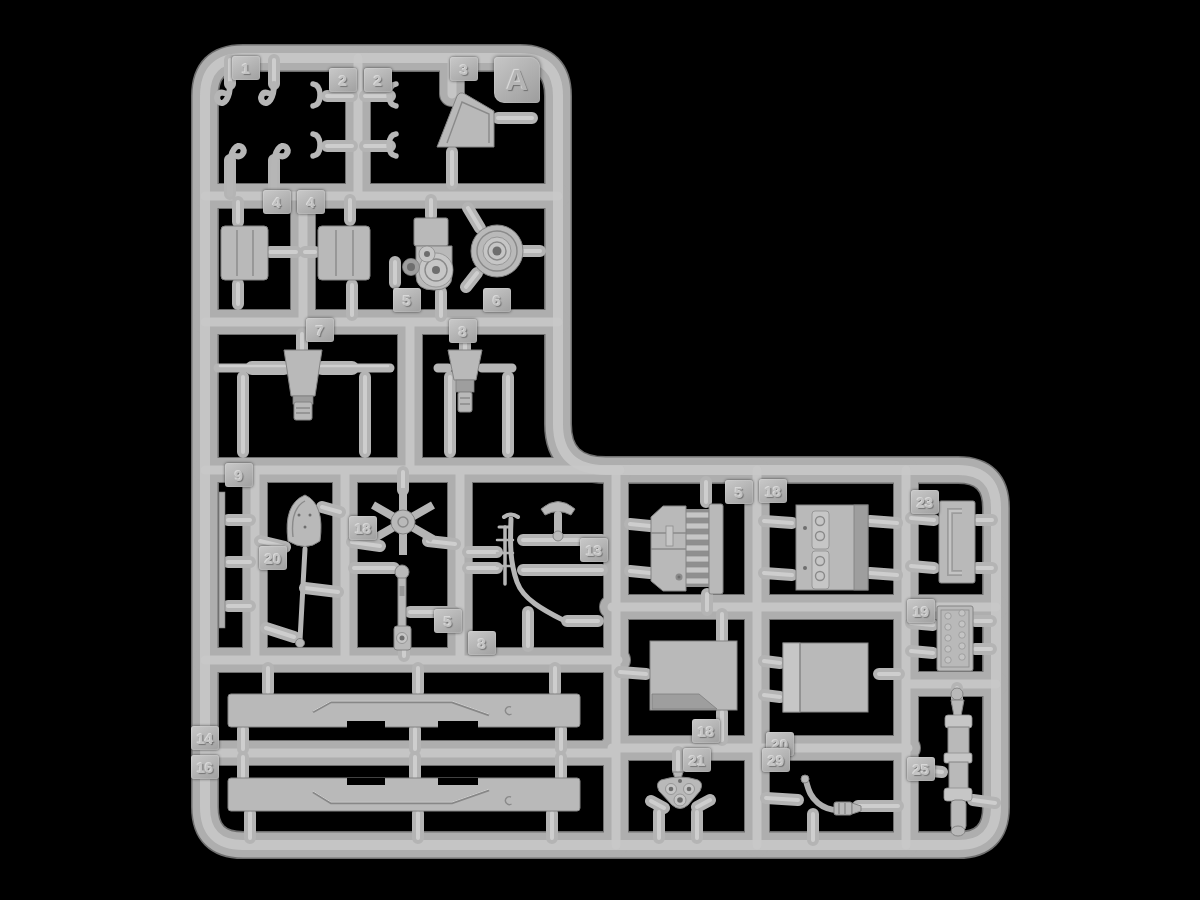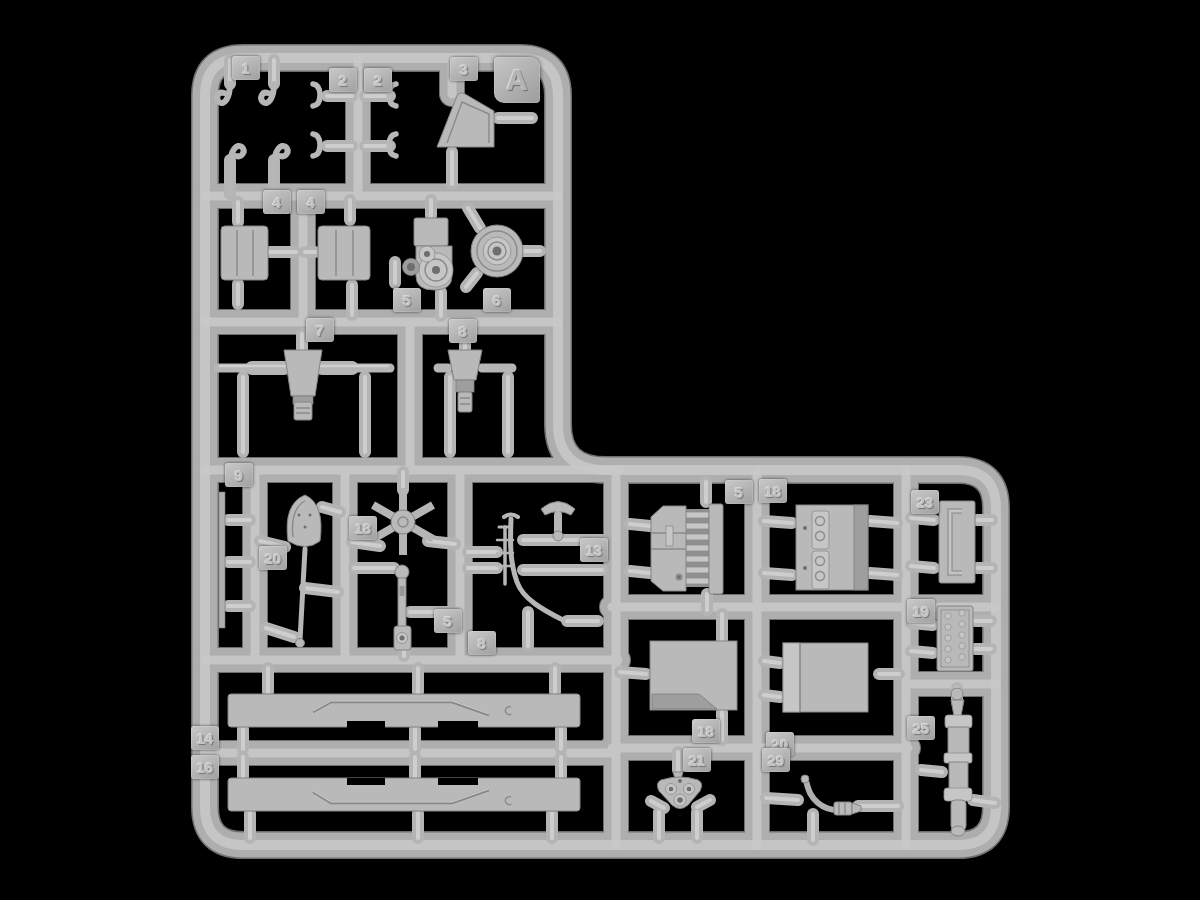--- a/index.html
+++ b/index.html
@@ -310,17 +310,17 @@
 <div class="tag" style="left:191px;top:726px">14</div>
 <div class="tag" style="left:191px;top:755px">16</div>
 <div class="tag" style="left:725px;top:480px">5</div>
 <div class="tag" style="left:759px;top:479px">18</div>
 <div class="tag" style="left:692px;top:719px">18</div>
 <div class="tag" style="left:766px;top:732px">20</div>
 <div class="tag" style="left:683px;top:748px">21</div>
 <div class="tag" style="left:762px;top:748px">29</div>
 <div class="tag" style="left:911px;top:490px">23</div>
 <div class="tag" style="left:907px;top:599px">19</div>
-<div class="tag" style="left:907px;top:716px">25</div>
+<div class="tag" style="left:907px;top:757px">25</div>
 
 <div class="letter-badge">A</div>
 
 </div>
 
 </body></html>

